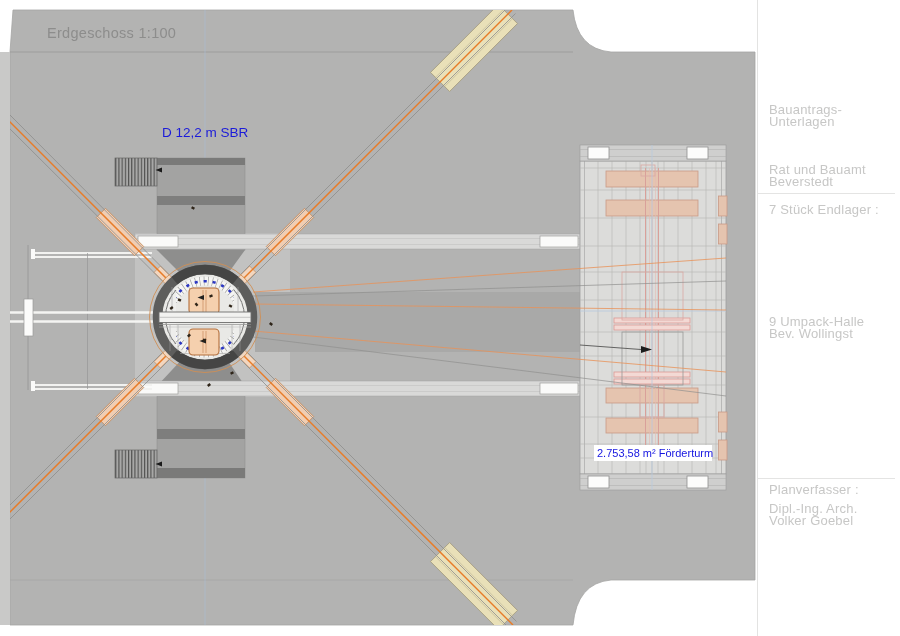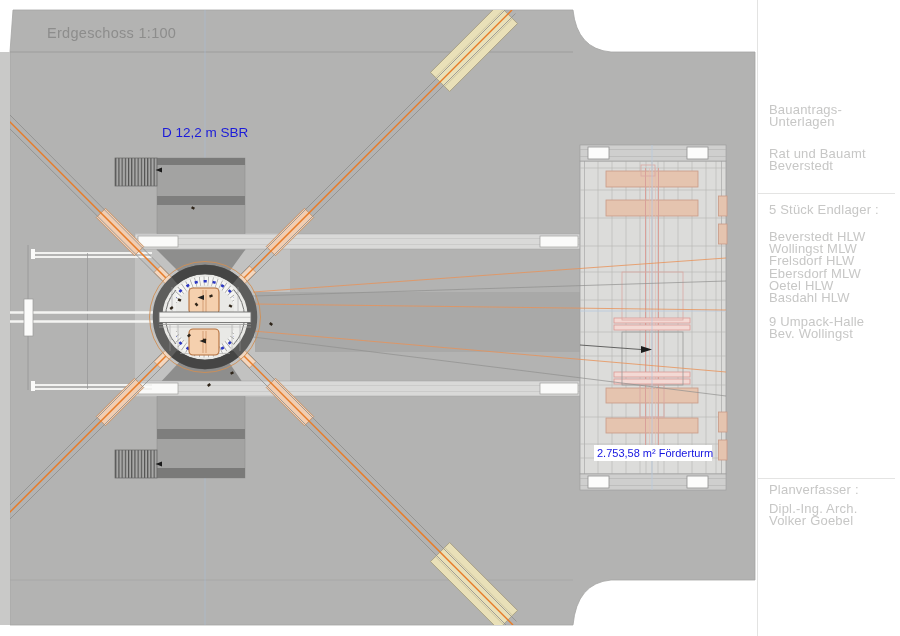--- a/index.html
+++ b/index.html
@@ -282,30 +282,24 @@
     <text x="597" y="457" class="t-blue-sm">2.753,58 m² Förderturm</text>
   </g>
 
   <text x="47" y="38" class="t-title">Erdgeschoss 1:100</text>
   <text x="162" y="137" class="t-blue-lg">D 12,2 m SBR</text>
 </svg>
 
 <aside class="panel">
   <div class="tb" style="top:104px">Bauantrags-
 Unterlagen</div>
-  <div class="tb" style="top:148px">Rat und Bauamt
+  <div class="tb" style="top:164px">Rat und Bauamt
 Beverstedt</div>
   <div class="divider" style="top:193px"></div>
-  <div class="tb" style="top:204px">5 Stück Endlager :</div>
-  <div class="tb" style="top:231px">Beverstedt HLW
-Wollingst MLW
-Frelsdorf HLW
-Ebersdorf MLW
-Oetel HLW
-Basdahl HLW</div>
+  <div class="tb" style="top:204px">7 Stück Endlager :</div>
   <div class="tb" style="top:316px">9 Umpack-Halle
 Bev. Wollingst</div>
   <div class="divider" style="top:478px"></div>
   <div class="tb" style="top:484px">Planverfasser :</div>
   <div class="tb" style="top:503px">Dipl.-Ing. Arch.
 Volker Goebel</div>
 </aside>
 
 </div>
 

